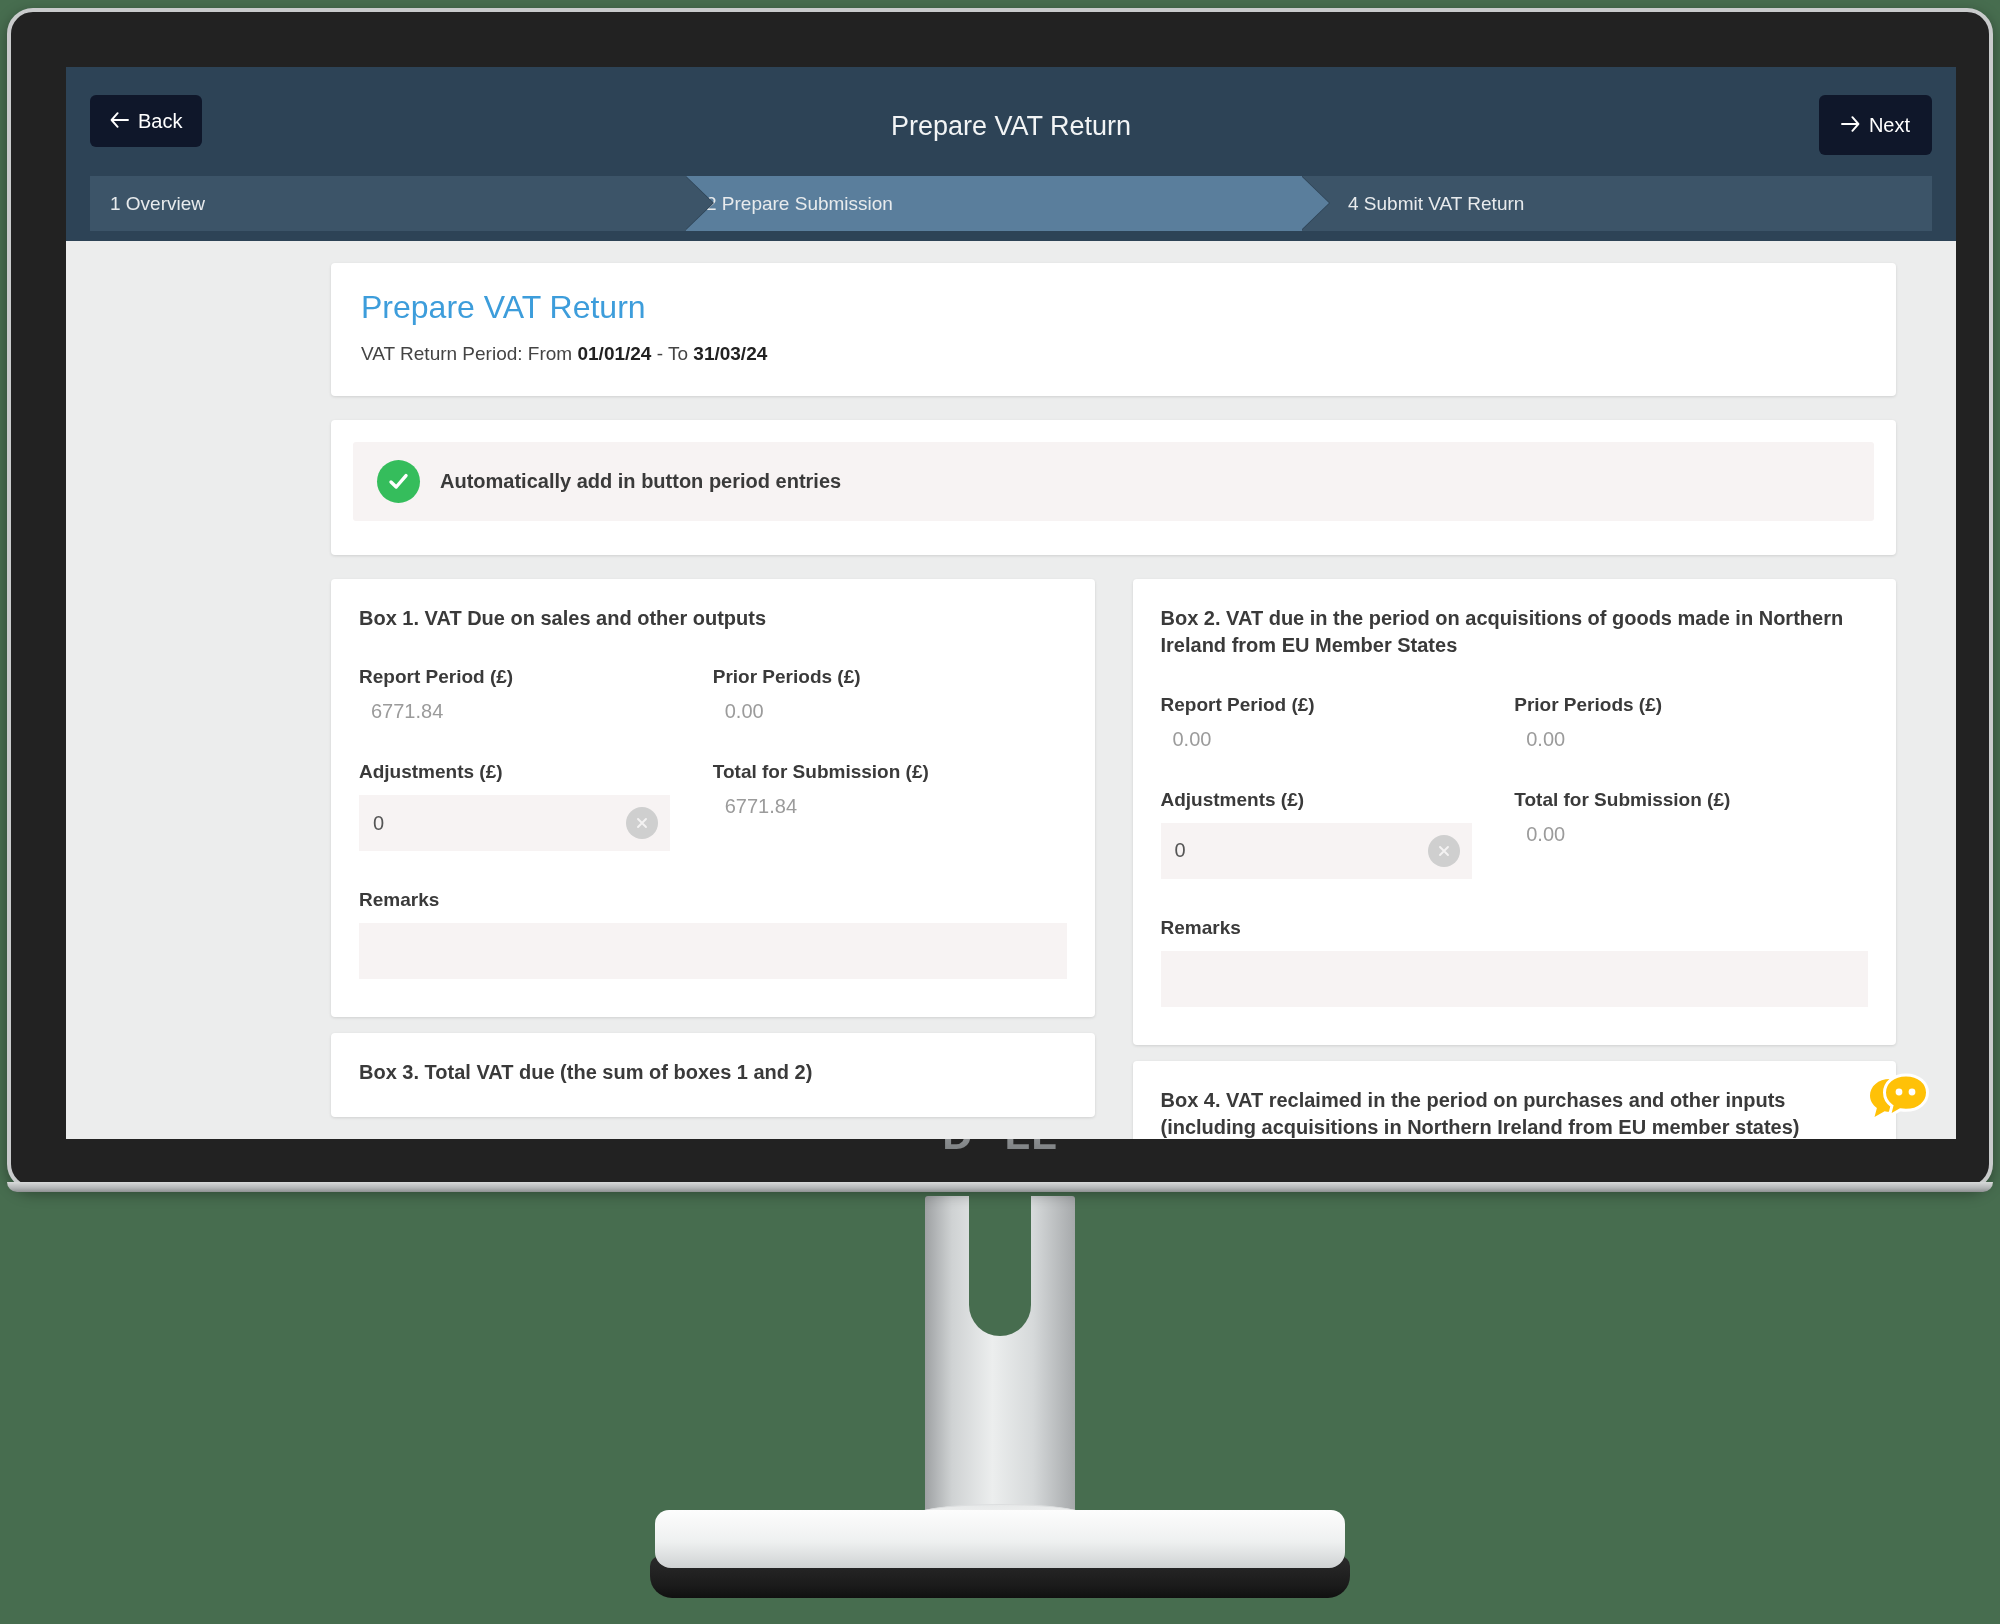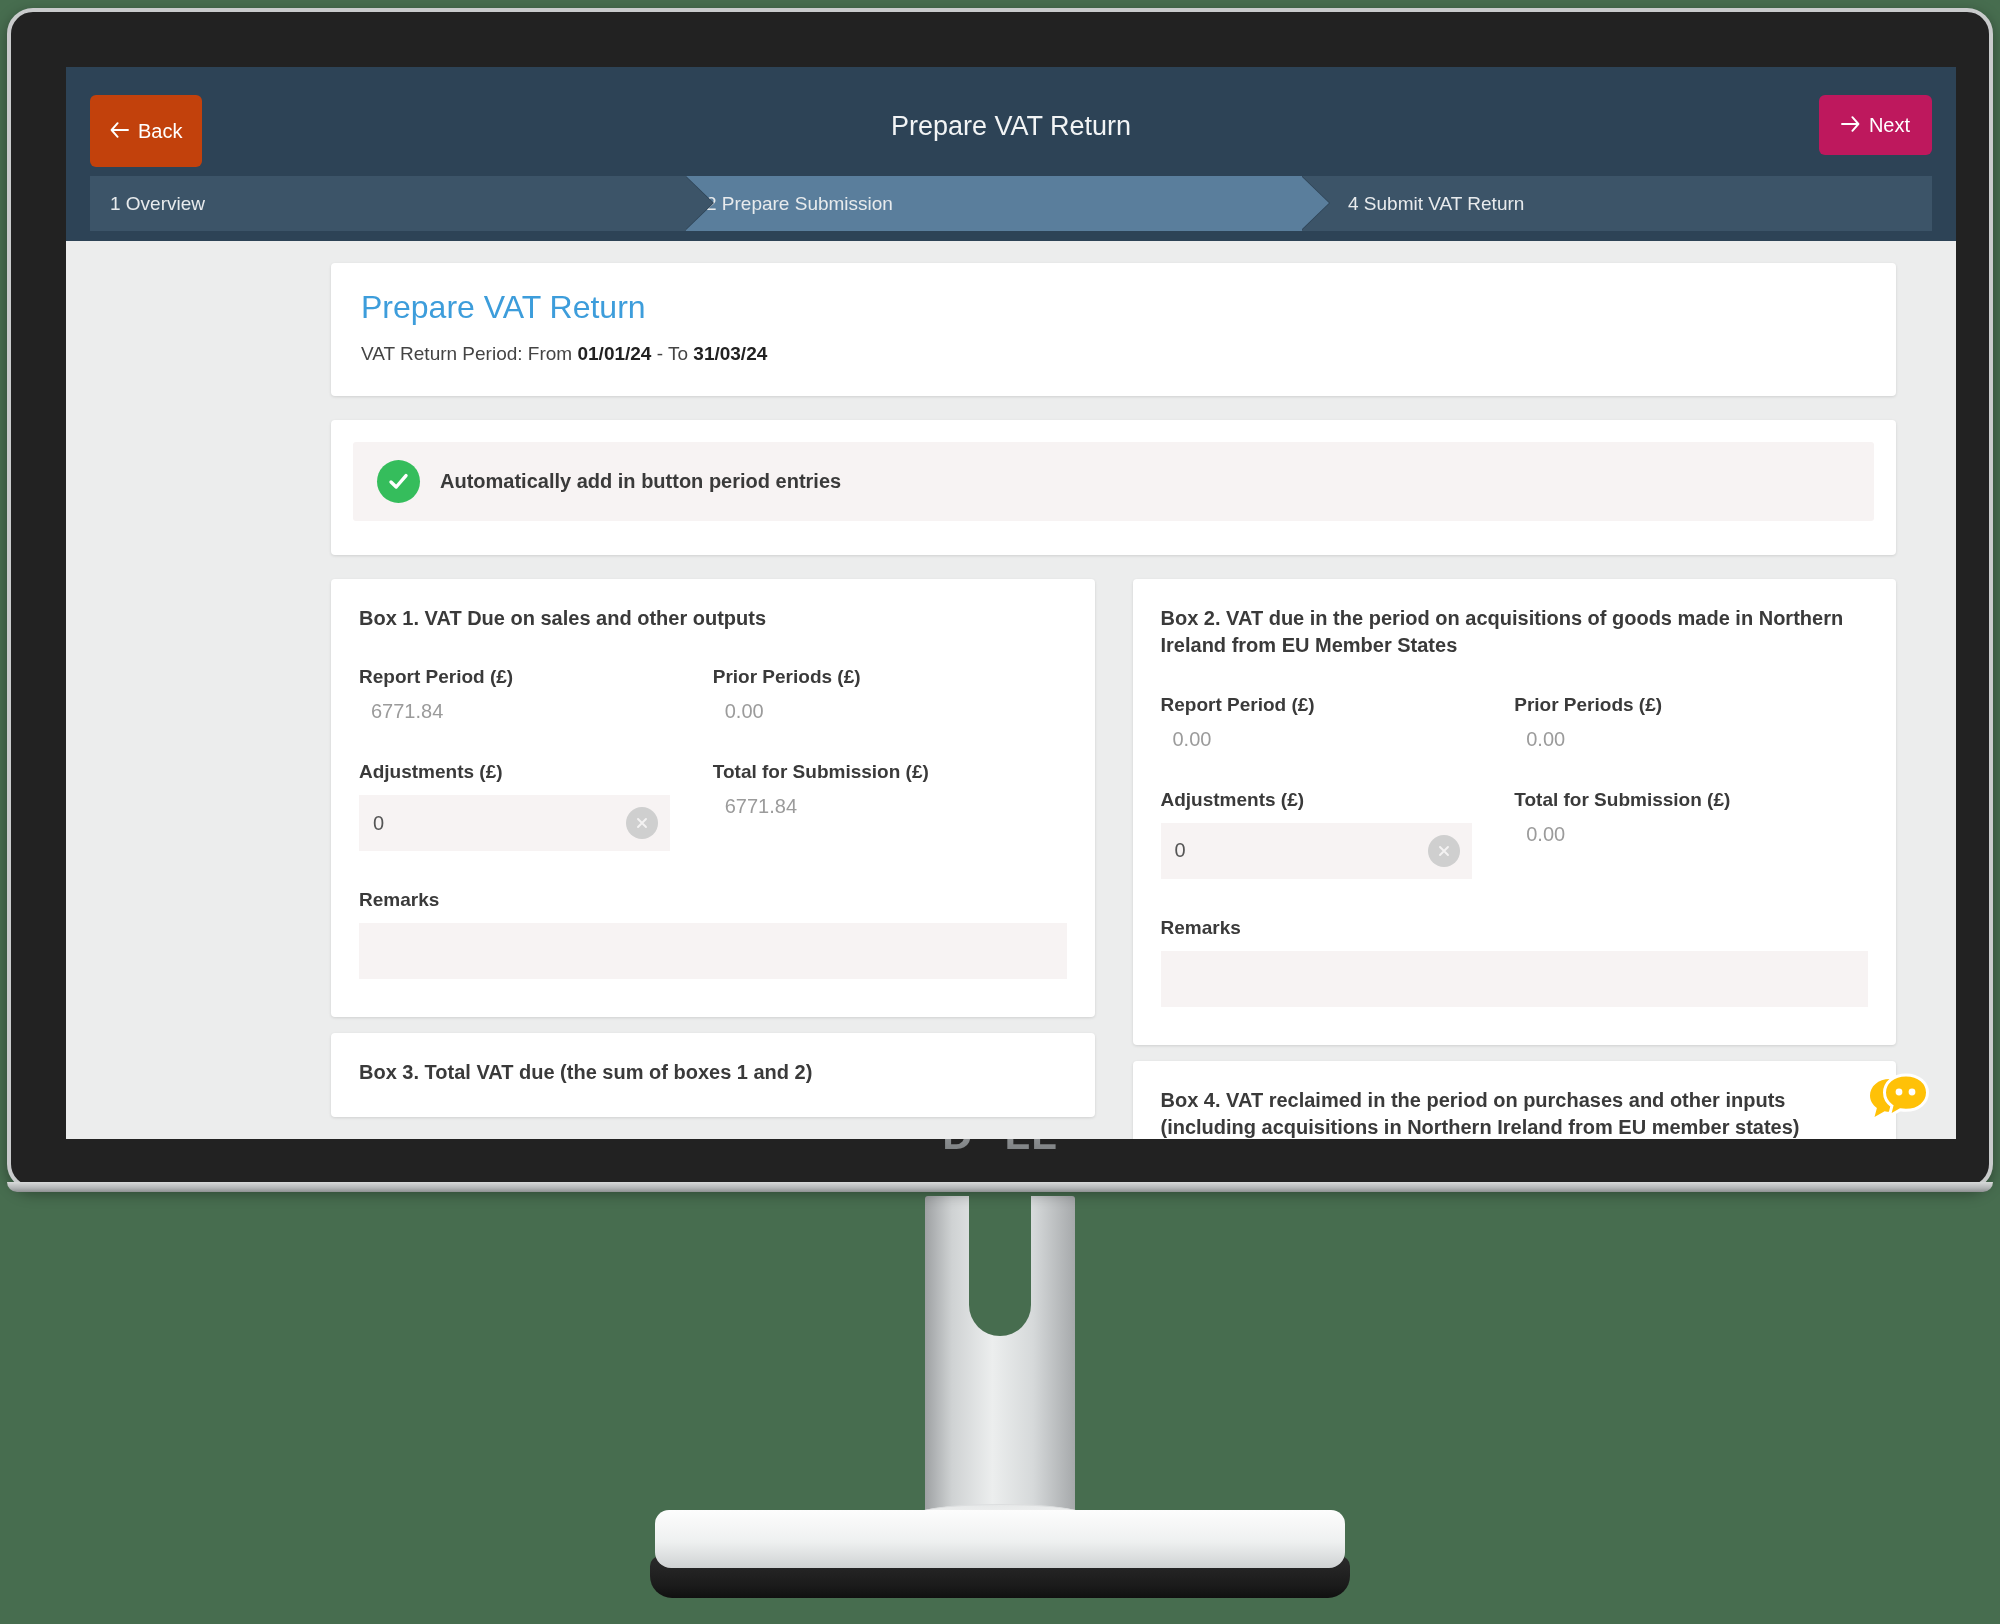--- a/index.html
+++ b/index.html
@@ -79,28 +79,28 @@
   }
 
   
   #app { position:absolute; inset:0; display:flex; flex-direction:column; }
   #topbar {
     background:#2d4356; height:174px; position:relative; flex:0 0 auto;
   }
   #topbar-row { height:119px; position:relative; }
   #back-button{
     position:absolute; left:24px; top:28px;
-    background:#c2410c; color:#fff; border:none; border-radius:6px;
-    padding:0 20px; height:72px; min-width:80px;
+    background:#0f172a; color:#fff; border:none; border-radius:6px;
+    padding:0 20px; height:52px; min-width:80px;
     font-size:20px; font-family:"Liberation Sans",sans-serif;
     display:flex; align-items:center; gap:9px; cursor:pointer;
   }
   #next-button{
     position:absolute; right:24px; top:28px;
-    background:#be185d; color:#fff; border:none; border-radius:6px;
+    background:#0f172a; color:#fff; border:none; border-radius:6px;
     padding:12px 22px; height:60px;
     font-size:20px; font-family:"Liberation Sans",sans-serif;
     display:flex; align-items:center; gap:9px; cursor:pointer;
   }
   #topbar-title{
     position:absolute; left:0; right:0; top:0; height:119px;
     display:flex; align-items:center; justify-content:center;
     color:#f2f4f5; font-size:27px;
   }
   #stepper{

